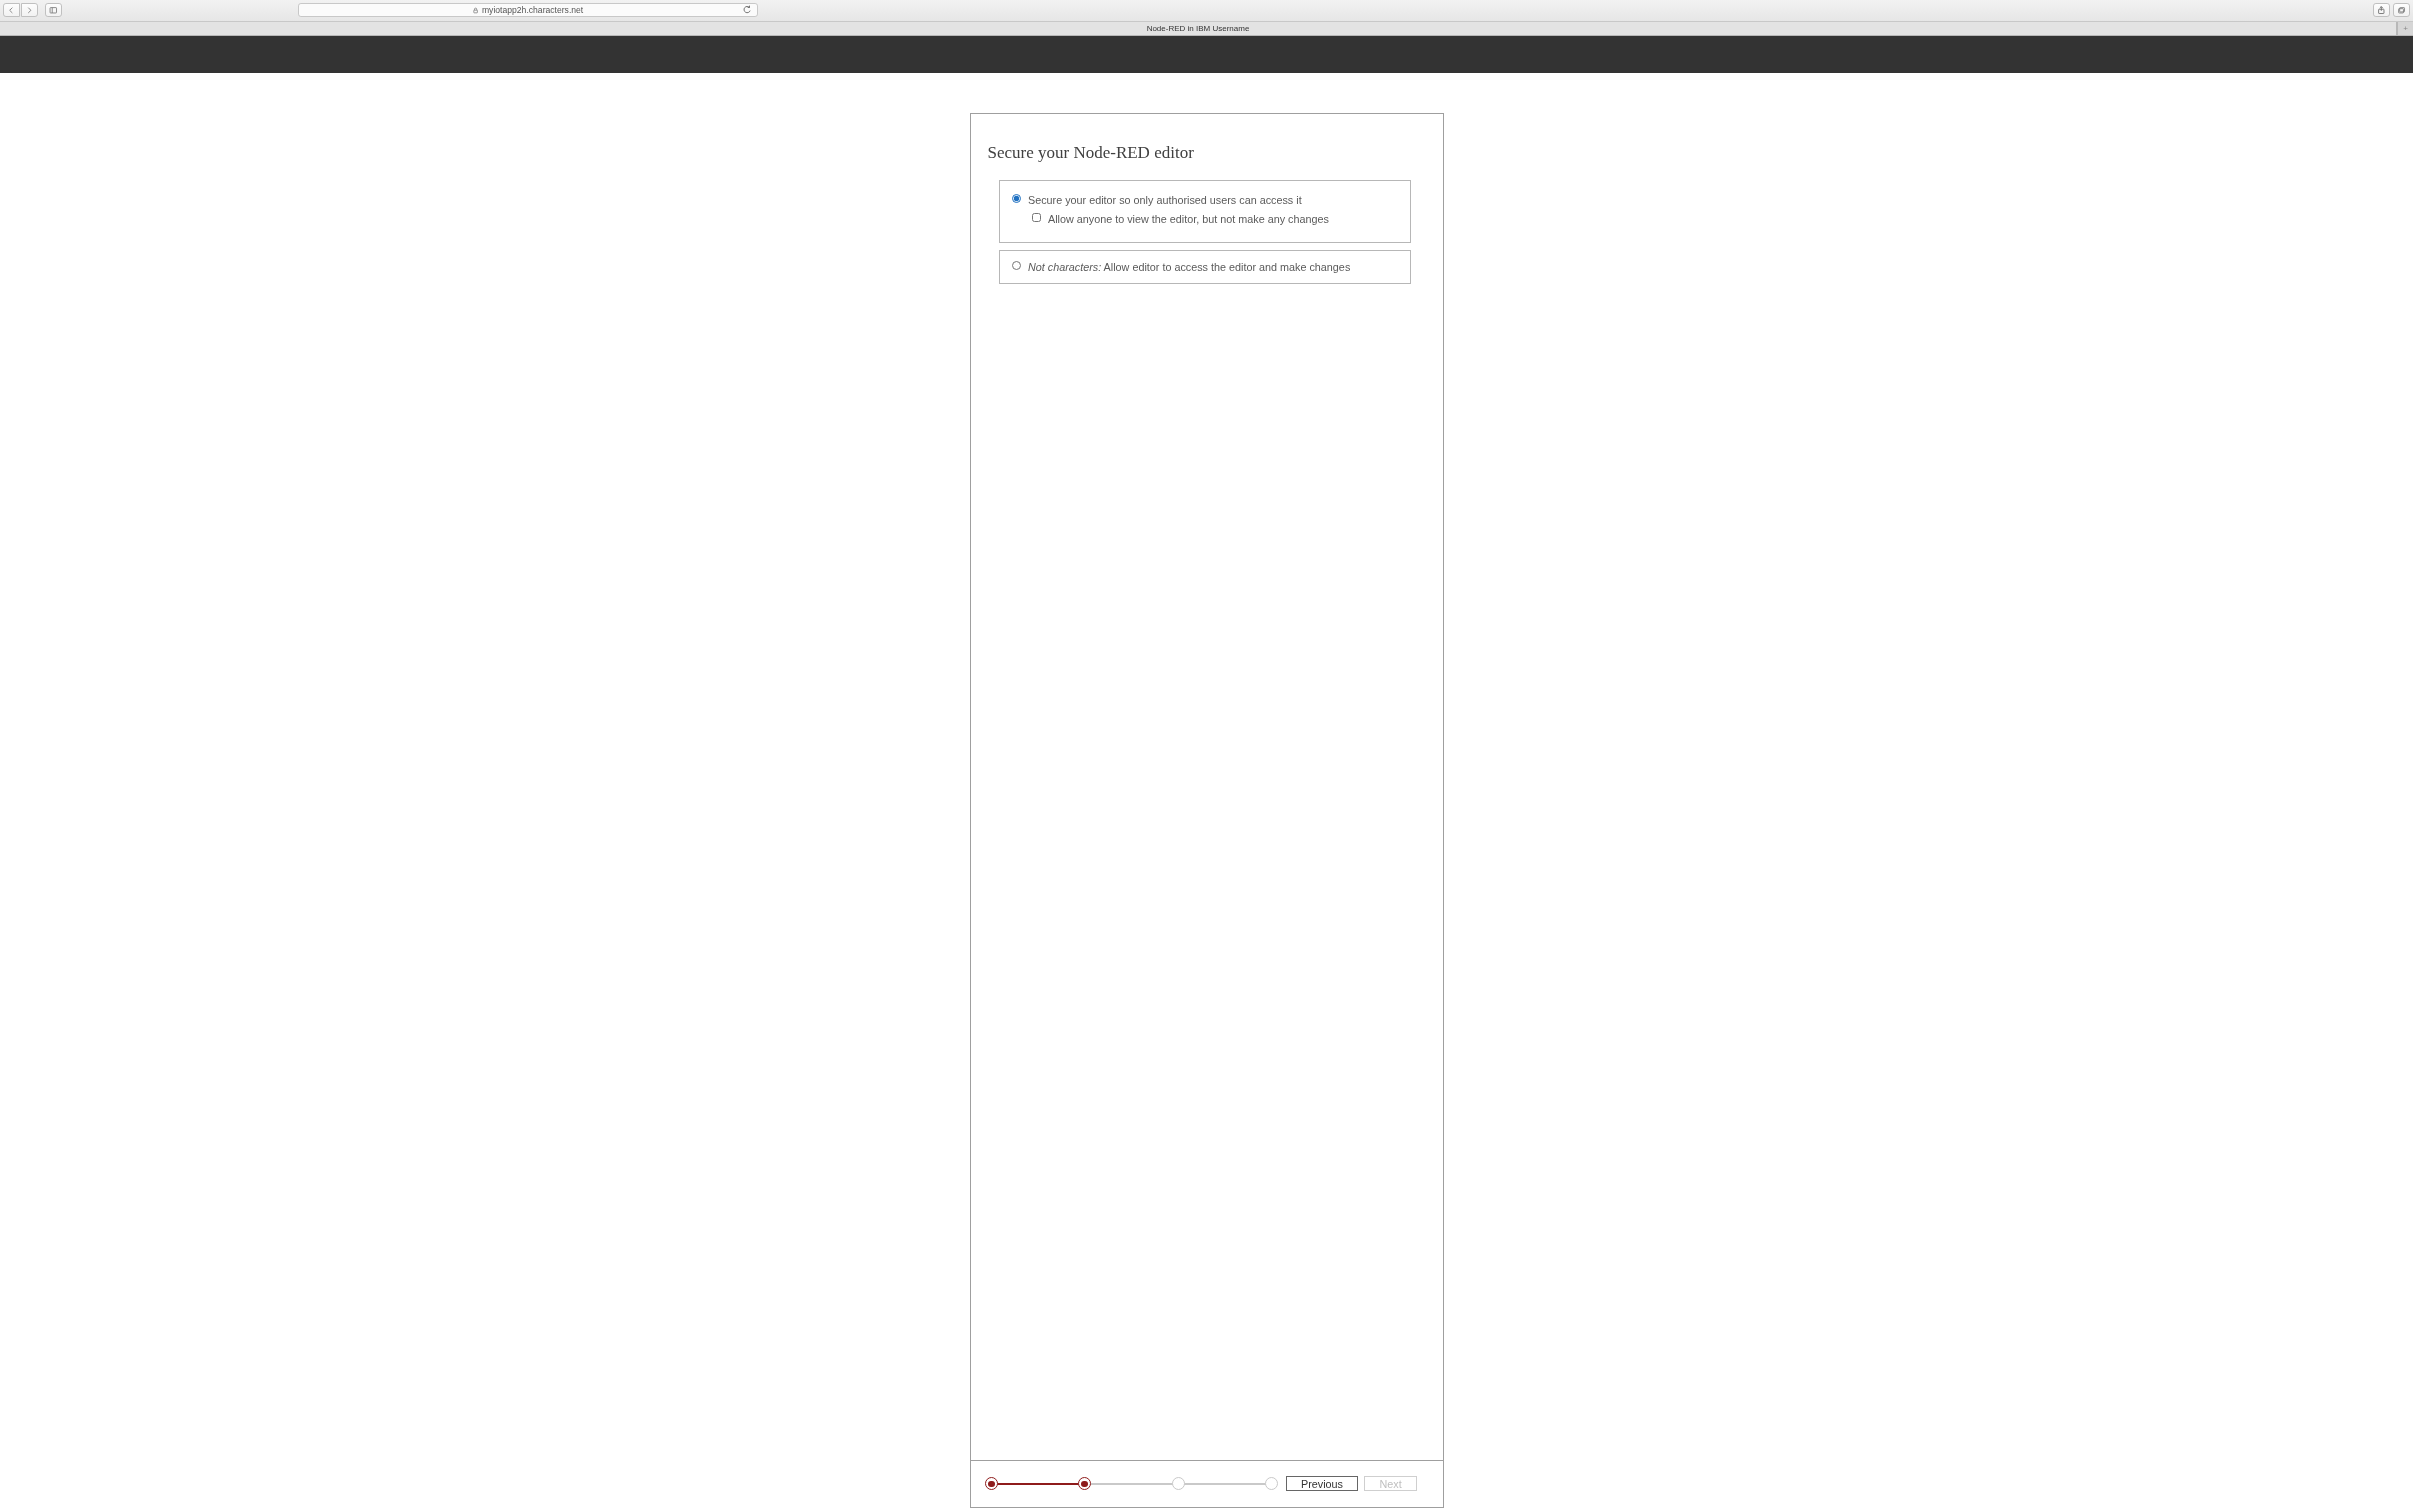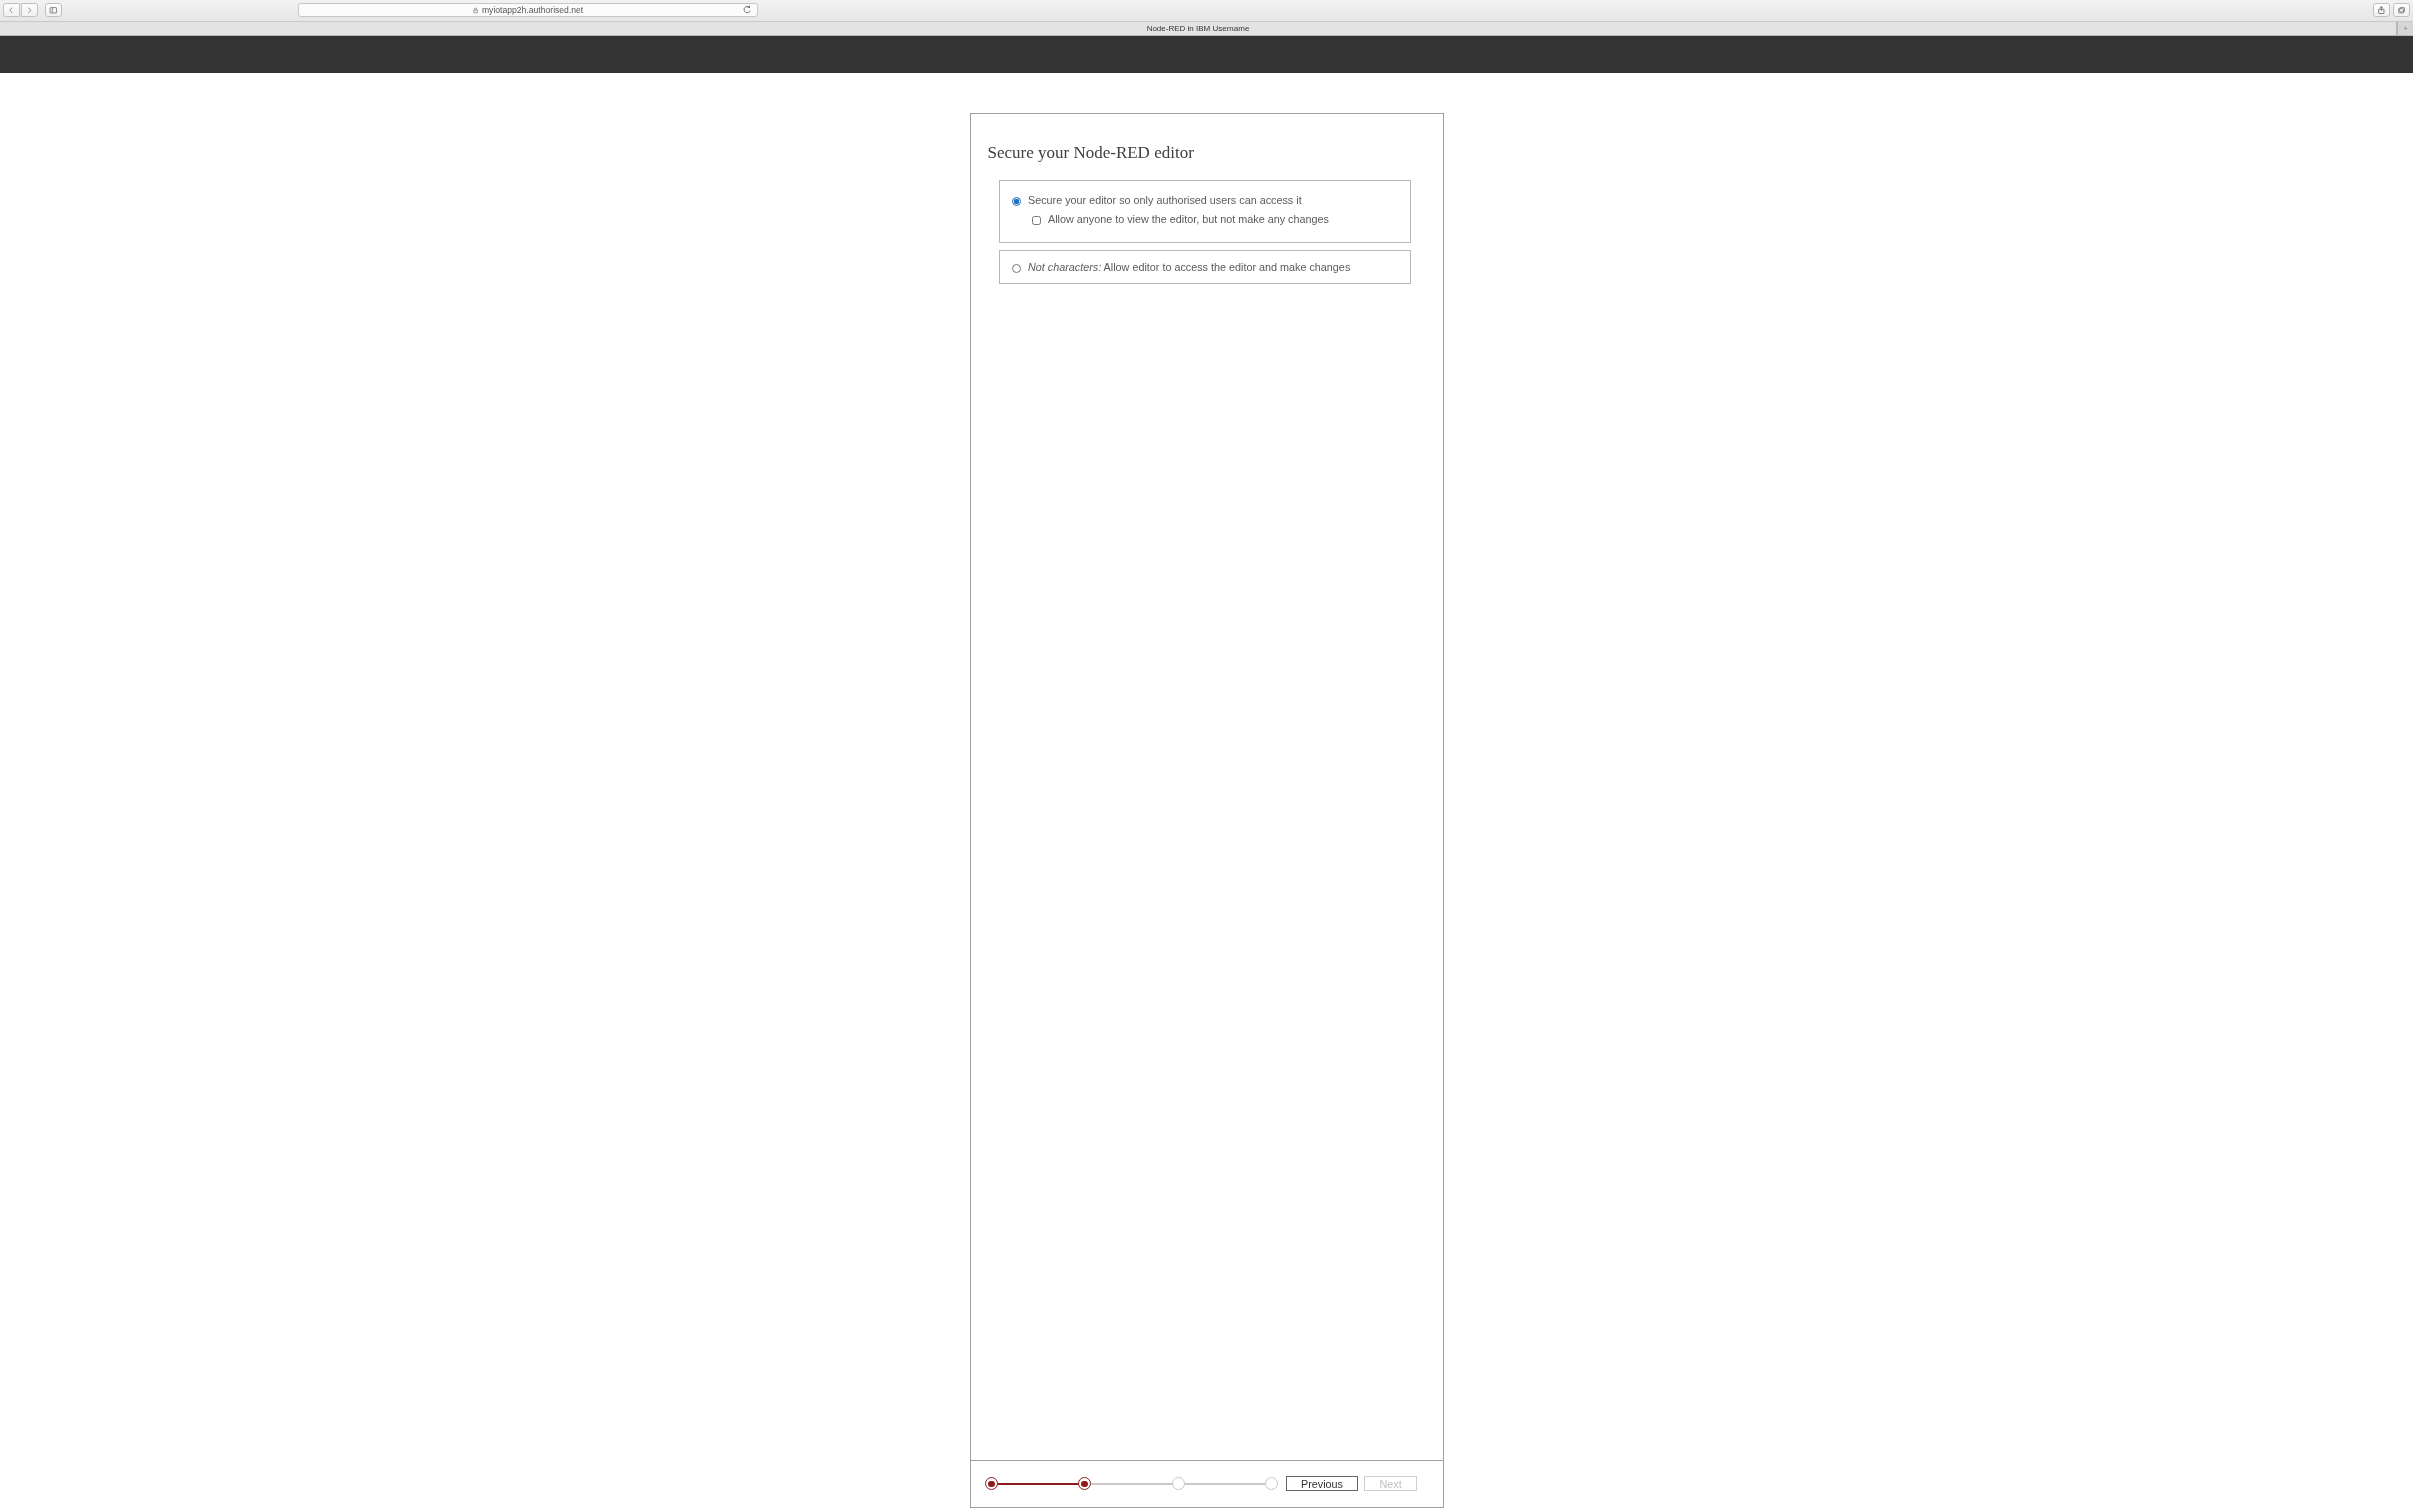--- a/index.html
+++ b/index.html
@@ -122,21 +122,21 @@
     .option-box {
       margin-top: 17px;
       margin-left: 11.5px;
       border: 0.7px solid #b7b7b7;
       padding: 13px 11.5px 17px 11.5px;
       width: 412px;
     }
     .option-box.small { padding: 10px 11.5px; }
     .radio-row, .check-row {
       display: flex;
-      align-items: flex-end;
+      align-items: flex-start;
       gap: 7.2px;
       color: #5a5a5a;
       font-size: 10.8px;
     }
     .radio-row input[type=radio], .check-row input[type=checkbox]{
       width:9.3px; height:9.3px; accent-color:#1f70c1;
     }
     .form-grid {
       margin: 14.4px 0 8.6px 20px;
       display: grid;
@@ -238,21 +238,21 @@
       </svg>
   </div>
   <div class="addr-spacer-left"></div>
   <div class="address-bar">
     <span class="lock">
       <svg width="7.2" height="7.2" viewBox="0 0 16 16" style="display:block">
           <rect x="4" y="7" width="8" height="6" rx="1" fill="none" stroke="#6a6a6a" stroke-width="1.5"></rect>
           <path d="M5.5 7 V5 a2.5 2.5 0 0 1 5 0 V7" fill="none" stroke="#6a6a6a" stroke-width="1.5"></path>
         </svg>
     </span>
-    <span>myiotapp2h.authorised.net</span>
+    <span>myiotapp2h.characters.net</span>
     <span class="reload">
       <svg width="10" height="10" viewBox="0 0 16 16">
           <path d="M12 4 A5 5 0 1 0 13 9" fill="none" stroke="#6a6a6a" stroke-width="1.5"></path>
           <polyline points="12,1 12,4 9,4" fill="none" stroke="#6a6a6a" stroke-width="1.5"></polyline>
         </svg>
     </span>
   </div>
   <div class="addr-spacer-right"></div>
   <div class="right-buttons">
     <div class="toolbar-btn share">

